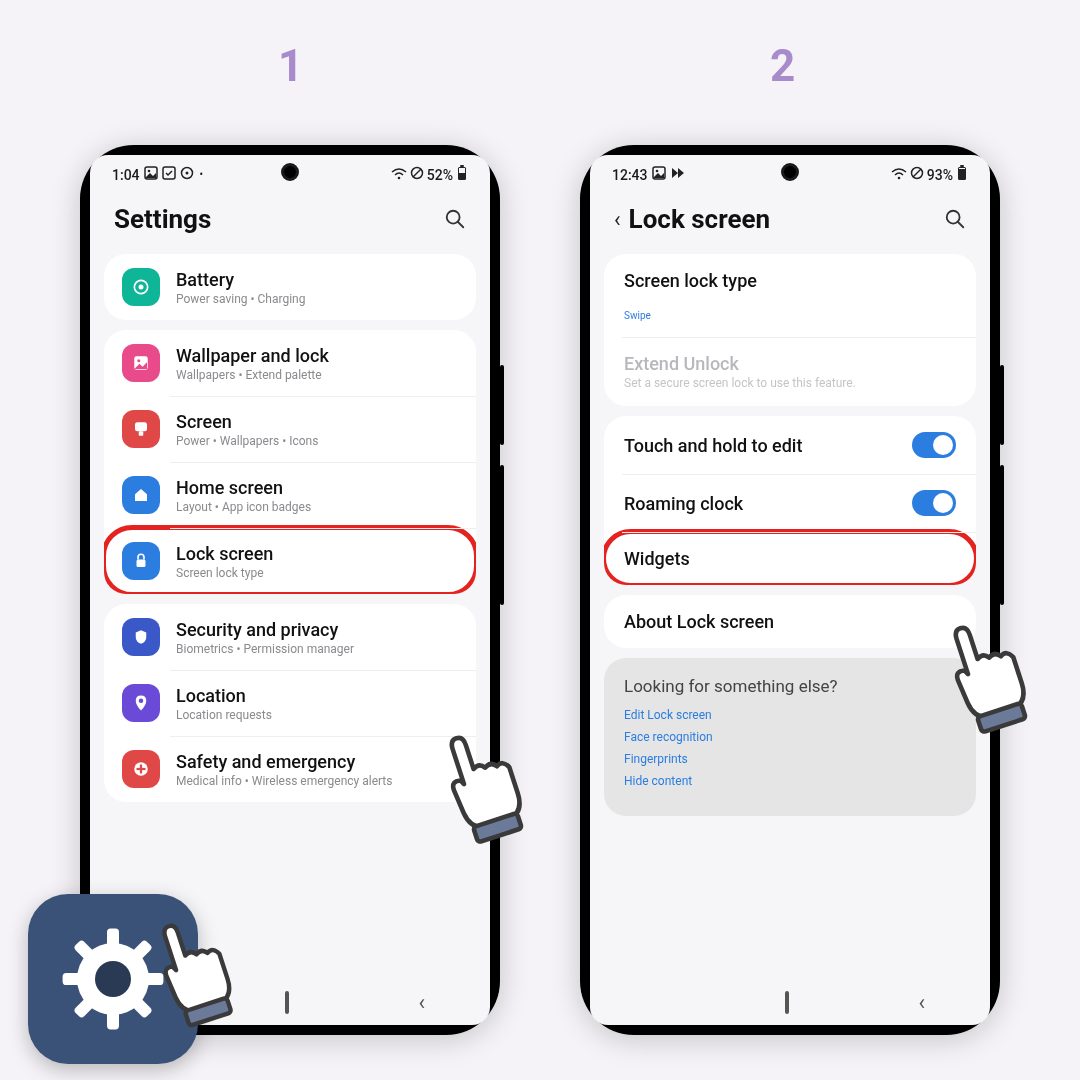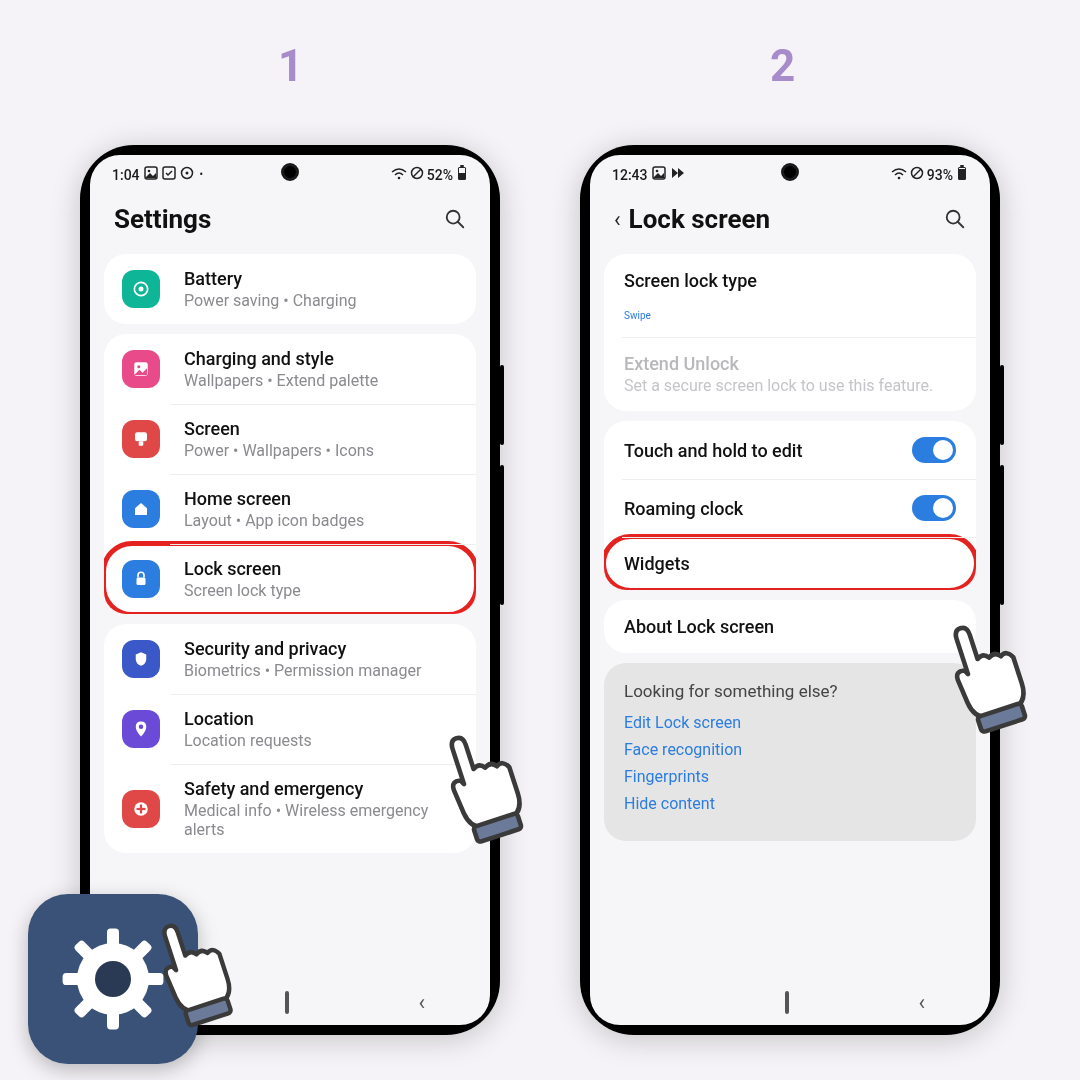--- a/index.html
+++ b/index.html
@@ -38,21 +38,21 @@
     background:#000;
   }
   
   .phone::before { right:-4px; top:220px; width:4px; height:80px; border-radius:2px;}
   .phone::after  { right:-4px; top:320px; width:4px; height:140px; border-radius:2px;}
 
   .screen {
     position: absolute;
     top: 10px; left: 10px; right: 10px; bottom: 10px;
     background: #f6f6f8;
-    border-radius: 30px;
+    border-radius: 18px;
     overflow: hidden;
   }
   .camera {
     position: absolute;
     top: 8px; left: 50%;
     transform: translateX(-50%);
     width: 18px; height: 18px;
     background: #000;
     border-radius: 50%;
     z-index: 5;
@@ -89,21 +89,21 @@
   .card {
     background:#fff;
     border-radius: 22px;
     margin: 10px 14px;
     overflow: hidden;
   }
   .row {
     display:flex;
     align-items:center;
     padding: 14px 18px;
-    gap: 24px;
+    gap: 16px;
     position: relative;
     justify-content: center;
   }
   .row + .row::before {
     content:"";
     position:absolute;
     top:0; left:66px; right:0;
     height:1px;
     background:#eee;
   }
@@ -111,21 +111,21 @@
   .row-noicon { padding: 16px 20px; }
 
   .icon-sq {
     width: 38px; height: 38px;
     border-radius: 12px;
     display:flex; align-items:center; justify-content:center;
     flex-shrink:0;
   }
   .row-text { flex:1; min-width:0; }
   .row-title { font-size: 18px; font-weight:500; color:#111; }
-  .row-sub { font-size: 16px; color:#8a8a8f; margin-top:2px; }
+  .row-sub { font-size: 12px; color:#8a8a8f; margin-top:2px; }
   .row-sub-blue { font-size: 10px; color:#2b7de0; margin-top:19px;}
   .disabled .row-title { color:#b8b8bc; }
   .disabled .row-sub { color:#c5c5c9; }
 
   .toggle {
     width: 44px; height: 26px;
     background:#2b7de0;
     border-radius: 13px;
     position:relative;
     flex-shrink:0;
@@ -146,21 +146,21 @@
     z-index:3;
   }
 
   .tip-card {
     background:#e5e5e5;
     border-radius: 22px;
     margin: 10px 14px;
     padding: 18px 20px 20px;
   }
   .tip-title { font-size:17px; color:#444; margin-bottom:12px;}
-  .tip-link { font-size:16px; color:#2b7de0; margin:8px 0;}
+  .tip-link { font-size:12px; color:#2b7de0; margin:8px 0;}
 
   .navbar {
     position:absolute;
     bottom:0; left:0; right:0;
     height:46px;
     display:flex;
     justify-content:space-around;
     align-items:center;
     color:#555;
   }
@@ -289,21 +289,21 @@
     <div class="card">
       <div class="row">
         <div class="icon-sq bg-pink">
           <svg width="18" height="18" viewBox="0 0 24 24">
               <rect x="3" y="3" width="18" height="18" rx="3" fill="#fff"></rect>
               <circle cx="9" cy="9" r="2" fill="#e84a8a"></circle>
               <path d="M4 19 L10 13 L14 17 L20 11 L20 20 L4 20 Z" fill="#e84a8a"></path>
             </svg>
         </div>
         <div class="row-text">
-          <div class="row-title">Charging and style</div>
+          <div class="row-title">Wallpaper and lock</div>
           <div class="row-sub">Wallpapers  •  Extend palette</div>
         </div>
       </div>
       <div class="row">
         <div class="icon-sq bg-red">
           <svg width="18" height="18" viewBox="0 0 24 24">
               <rect x="4" y="3" width="16" height="12" rx="3" fill="#fff"></rect>
               <rect x="9" y="15" width="6" height="6" rx="1" fill="#fff"></rect>
             </svg>
         </div>

